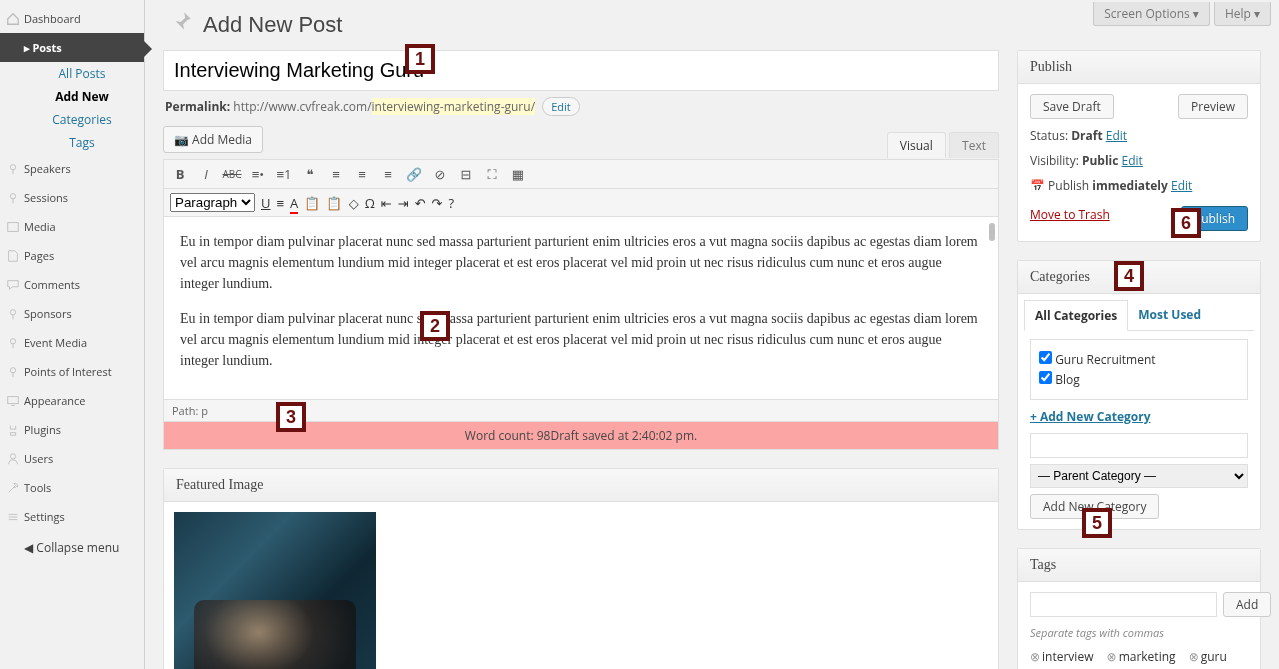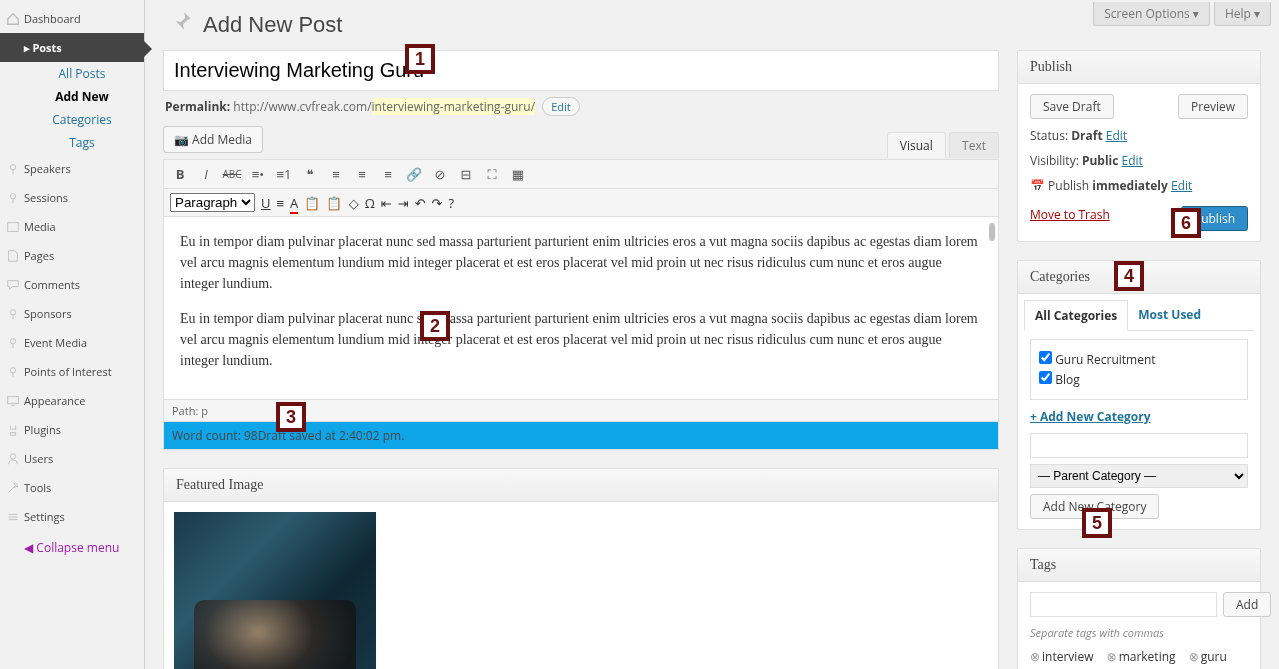--- a/index.html
+++ b/index.html
@@ -6,21 +6,21 @@
 body { font-family: "Open Sans", sans-serif; font-size: 13px; color: #333; background: #f1f1f1; }
 #wpwrap { display: flex; }
 #adminmenu { width: 145px; background: #f1f1f1; border-right: 1px solid #d0d0d0; min-height: 669px; padding-top: 4px; }
 .menu-item { padding: 7px 8px 7px 24px; font-size: 11px; color: #21759b; cursor: pointer; position: relative; }
 .menu-item.top { color: #464646; font-weight: normal; }
 .menu-item.current { background: #444; color: #fff; font-weight: bold; }
 .menu-item.current::after { content: ""; position: absolute; right: -8px; top: 8px; border-left: 8px solid #444; border-top: 8px solid transparent; border-bottom: 8px solid transparent; }
 .menu-sub { padding: 3px 0 3px 20px; font-size: 12px; color: #21759b; cursor: pointer; text-align: center; }
 .menu-sub.current { color: #000; font-weight: bold; }
 .menu-icon { position: absolute; left: 6px; top: 8px; width: 14px; height: 14px; opacity: 0.5; }
-.collapse { padding: 8px 8px 8px 24px; font-size: 12px; color: #a21caf; cursor: pointer; }
+.collapse { padding: 8px 8px 8px 24px; font-size: 12px; color: #404040; cursor: pointer; }
 
 #wpbody { flex: 1; padding: 0 18px 20px 18px; position: relative; }
 .top-buttons { position: absolute; right: 8px; top: 2px; display: flex; gap: 4px; }
 .screen-btn { background: #e4e4e4; border: 1px solid #c8c8c8; border-top: none; border-radius: 0 0 3px 3px; padding: 3px 10px; font-size: 12px; color: #777; cursor: pointer; }
 
 h2.page-title { font-size: 22px; font-weight: normal; color: #464646; padding: 12px 0 12px 40px; position: relative; font-family: "HelveticaNeue-Light", "Helvetica Neue Light", sans-serif; }
 h2.page-title .pin-icon { position: absolute; left: 6px; top: 8px; width: 26px; height: 26px; opacity: 0.6; }
 
 .cols { display: flex; gap: 18px; }
 .col-main { flex: 1; }
@@ -42,21 +42,21 @@
 
 .toolbar { background: #f5f5f5; border-bottom: 1px solid #dedede; padding: 4px 6px; display: flex; flex-wrap: wrap; align-items: center; gap: 6px; }
 .toolbar .tb-btn { width: 20px; height: 20px; display: inline-flex; align-items: center; justify-content: center; color: #555; cursor: pointer; font-size: 13px; }
 .toolbar-row2 { background: #f5f5f5; border-bottom: 1px solid #dedede; padding: 4px 6px; display: flex; align-items: center; gap: 6px; }
 
 .mce-content { padding: 14px 16px; font-family: Georgia, serif; font-size: 14px; color: #333; line-height: 1.5; min-height: 140px; position: relative; }
 .mce-content p { margin-bottom: 1em; }
 .scroll-stub { position: absolute; right: 3px; top: 6px; width: 6px; height: 18px; background: #c0c0c0; border-radius: 3px; }
 
 .path-bar { background: #f5f5f5; border-top: 1px solid #dedede; padding: 3px 8px; font-size: 11px; color: #666; }
-.status-bar { background: #0ea5e9; border-top: 1px solid #dedede; padding: 5px 8px; font-size: 12px; color: #464646; display: flex; justify-content: flex-start; }
+.status-bar { background: #fca5a5; border-top: 1px solid #dedede; padding: 5px 8px; font-size: 12px; color: #464646; display: flex; justify-content: center; }
 
 .postbox { border: 1px solid #dfdfdf; background: #fff; margin-bottom: 18px; border-radius: 2px; }
 .postbox h3 { font-size: 14px; font-weight: normal; padding: 8px 12px; background: linear-gradient(#f8f8f8,#eee); border-bottom: 1px solid #dfdfdf; color: #464646; font-family: Georgia, serif; }
 .postbox .inside { padding: 10px 12px; font-size: 12px; }
 
 .featured-img { width: 202px; height: 196px; background: linear-gradient(135deg,#1a3a4a 0%,#2d5a6e 30%,#0f2733 60%,#1a3a4a 100%); margin: 10px; position: relative; overflow: hidden; }
 .featured-img::before { content:""; position:absolute; left:10%; bottom:0; width:80%; height:55%; background: radial-gradient(ellipse at 40% 30%, rgba(200,160,120,0.7) 0%, rgba(60,40,30,0.6) 40%, rgba(20,20,20,0.8) 70%); border-radius: 10px 10px 0 0; }
 
 .btn { display: inline-block; padding: 3px 12px; font-size: 12px; border: 1px solid #ccc; background: #f7f7f7; border-radius: 3px; cursor: pointer; color: #464646; }
 .btn-primary { background: #2e8ecb; border-color: #1b607f; color: #fff; text-shadow: 0 -1px 0 rgba(0,0,0,0.2); }

